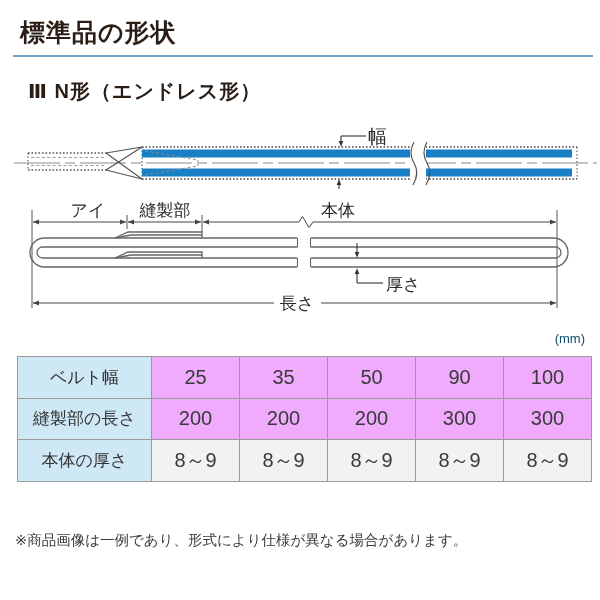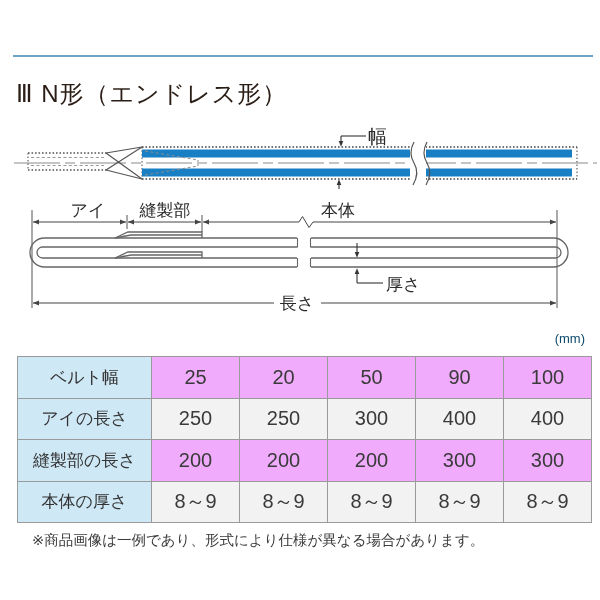--- a/index.html
+++ b/index.html
@@ -2,46 +2,47 @@
 <html><head>
 <meta charset="utf-8">
 <style>
   html,body{margin:0;padding:0;background:#fff;}
   body{font-family:"Liberation Sans","DejaVu Sans",sans-serif;color:#2b1e15;}
   .page{position:relative;width:600px;height:600px;background:#fff;overflow:hidden;}
 
   .page-title{position:absolute;left:20px;top:16px;font-size:25px;font-weight:bold;
     letter-spacing:1px;color:#2a1d15;}
   .title-rule{position:absolute;left:13px;top:55px;width:580px;height:2px;background:#6fa3c6;}
-  .section-heading{position:absolute;left:16px;top:78px;font-size:24px;font-weight:normal;
+  .section-heading{position:absolute;left:28px;top:78px;font-size:20px;font-weight:bold;
     letter-spacing:1px;color:#2a1d15;}
 
   .diagram{position:absolute;left:0;}
   #topDiagram{top:110px;}
   #sideDiagram{top:195px;}
   svg text{font-family:"Liberation Sans","DejaVu Sans",sans-serif;fill:#2a2a2a;}
 
   .unit-label{position:absolute;right:15px;top:331px;font-size:13px;color:#0c4a6e;}
 
   table.spec{position:absolute;left:17px;top:356px;border-collapse:collapse;
     table-layout:fixed;width:568px;}
   table.spec th,table.spec td{border:1px solid #9a9a9a;height:40.5px;padding:0;
     text-align:center;vertical-align:middle;margin-top:32px;}
   table.spec th{background:#cfe8f6;font-size:17px;font-weight:normal;color:#333;width:133px;}
   table.spec td{font-size:20px;color:#3a3a3a;width:87px;background:#f0abfc;}
   table.spec tr.alt td{background:#f2f2f2;}
 
   .notes{position:absolute;left:15px;top:528px;font-size:14.5px;color:#3a3a3a;line-height:1.7;}
-  .note-line{white-space:nowrap;margin-left:17px;}
+  .note-line{white-space:nowrap;}
 </style>
 </head>
 <body>
 
 <div class="page">
 
+  <div class="page-title">標準品の形状</div>
   <div class="title-rule"></div>
   <div class="section-heading">Ⅲ N形（エンドレス形）</div>
 
   <svg id="topDiagram" class="diagram" width="600" height="100" viewBox="0 0 600 100">
 
     <line x1="14" y1="53" x2="597" y2="53" stroke="#8a8a8a" stroke-width="1" stroke-dasharray="46 5 10 5"></line>
 
     <g stroke="#555" fill="none">
       <line x1="28" y1="43" x2="106" y2="43" stroke-width="1.3" stroke-dasharray="1.6 1.9"></line>
       <line x1="28" y1="60" x2="106" y2="60" stroke-width="1.3" stroke-dasharray="1.6 1.9"></line>
@@ -150,32 +151,24 @@
     <text x="297" y="114" font-size="17" text-anchor="middle">長さ</text>
   </svg>
 
   <div class="unit-label">(mm)</div>
 
   <table class="spec">
     <tbody>
       <tr>
         <th>ベルト幅</th>
         <td>25</td>
-        <td>20</td>
+        <td>35</td>
         <td>50</td>
         <td>90</td>
         <td>100</td>
-      </tr>
-      <tr class="alt">
-        <th>アイの長さ</th>
-        <td>250</td>
-        <td>250</td>
-        <td>300</td>
-        <td>400</td>
-        <td>400</td>
       </tr>
       <tr>
         <th>縫製部の長さ</th>
         <td>200</td>
         <td>200</td>
         <td>200</td>
         <td>300</td>
         <td>300</td>
       </tr>
       <tr class="alt">

